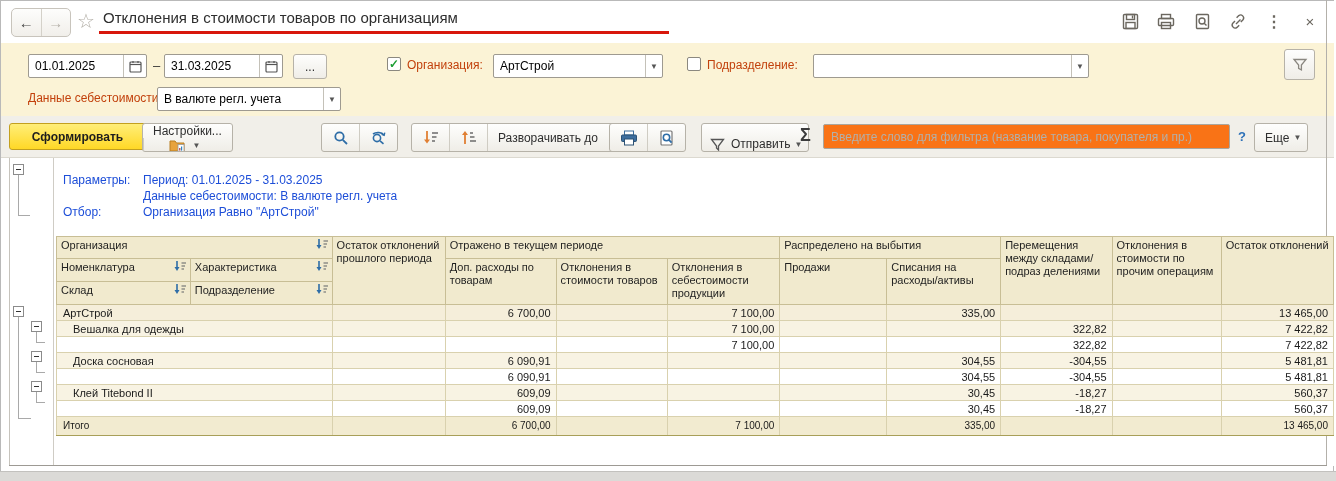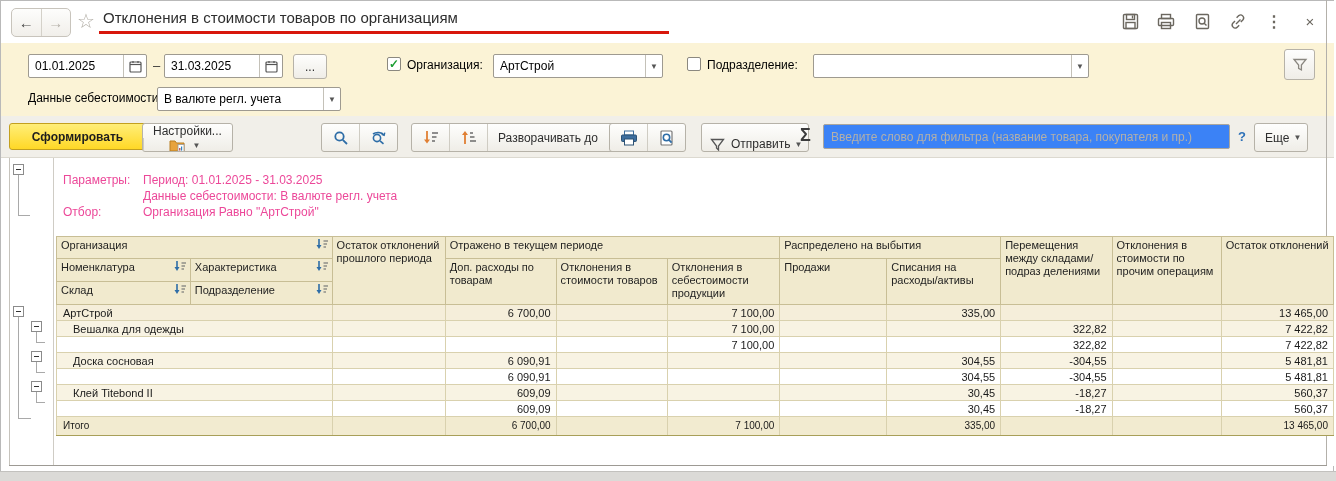--- a/index.html
+++ b/index.html
@@ -15,21 +15,21 @@
   .pagetitle{position:absolute;left:102px;top:8px;font-size:15px;color:#2e2e2e;white-space:nowrap;}
   .title-underline{position:absolute;left:98px;top:30px;width:570px;height:3px;background:#d8170c;}
   .tb-icons{position:absolute;right:14px;top:10px;display:flex;gap:16px;align-items:center;color:#666258;}
   .tb-icons .ic{width:20px;height:20px;display:flex;align-items:center;justify-content:center;cursor:pointer;}
   .tb-icons svg{stroke:#6b675f;fill:none;stroke-width:1.4;}
   .dots{font-size:16px;color:#6b675f;font-weight:bold;}
   .xclose{font-size:15px;color:#6b675f;}
 
   
   .filterpanel{position:absolute;left:1px;top:43px;width:1333px;height:73px;background:#fbf3d6;}
-  .flabel{font-size:12px;color:#000000;white-space:nowrap;}
+  .flabel{font-size:12px;color:#c2410c;white-space:nowrap;}
   .inputbox{background:#fff;border:1px solid #9e9a90;border-radius:2px;height:24px;box-sizing:border-box;display:flex;align-items:center;}
   .inputbox .txt{padding:0 6px;font-size:12px;color:#000000;flex:1;white-space:nowrap;}
   .seg{width:22px;height:100%;border-left:1px solid #c4c1b8;display:flex;align-items:center;justify-content:center;cursor:pointer;}
   .seg svg{stroke:#555;fill:none;stroke-width:1.2;}
   .combo-arrow{width:16px;height:100%;border-left:1px solid #c4c1b8;display:flex;align-items:center;justify-content:center;font-size:8px;color:#555;cursor:pointer;}
   .chk{width:14px;height:14px;background:#fff;border:1px solid #8b887f;border-radius:2px;display:flex;align-items:center;justify-content:center;font-size:12px;font-weight:bold;color:#1d9e34;cursor:pointer;box-sizing:border-box;}
   .dash{font-size:13px;color:#333;}
   .btn{background:linear-gradient(#fefefd,#efede7);border:1px solid #b6b2a8;border-radius:3px;font-size:12px;color:#2e2e2e;display:flex;align-items:center;justify-content:center;cursor:pointer;box-sizing:border-box;}
   .funnelbtn{position:absolute;left:1283px;top:6px;width:31px;height:31px;}
   .funnelbtn svg{stroke:#8a8780;fill:none;stroke-width:1.3;}
@@ -37,37 +37,37 @@
   
   .toolbar{position:absolute;left:1px;top:116px;width:1333px;height:42px;background:#f1efe9;border-bottom:1px solid #dcd9d0;box-sizing:border-box;}
   .toolbar .grp{position:absolute;top:7px;height:27px;display:flex;border:1px solid #b6b2a8;border-radius:3px;background:linear-gradient(#fefefd,#efede7);overflow:hidden;}
   .toolbar .grp > *{display:flex;align-items:center;justify-content:center;cursor:pointer;}
   .toolbar .grp > * + *{border-left:1px solid #cfccc3;}
   .gen{position:absolute;left:8px;top:7px;width:137px;height:27px;background:linear-gradient(#ffee79,#ffd826);border:1px solid #c3a01f;border-radius:3px;font-size:12px;font-weight:bold;color:#1d1d1d;display:flex;align-items:center;justify-content:center;cursor:pointer;box-sizing:border-box;}
   .tlabel{font-size:12px;color:#2e2e2e;padding:0 10px;white-space:nowrap;}
   .caret{font-size:8px;color:#555;margin:0 6px 0 0;}
   .iconbtn{width:37px;}
   .sigma{position:absolute;left:799px;top:9px;font-size:18px;font-weight:bold;color:#3b3b3b;}
-  .filterinput{position:absolute;left:822px;top:8px;width:407px;height:25px;border:1px solid #aaa69d;border-radius:2px;background:#3b82f6;box-sizing:border-box;font-size:12px;color:#111;padding:0 7px;font-family:"Liberation Sans",sans-serif;}
+  .filterinput{position:absolute;left:822px;top:8px;width:407px;height:25px;border:1px solid #aaa69d;border-radius:2px;background:#f97316;box-sizing:border-box;font-size:12px;color:#111;padding:0 7px;font-family:"Liberation Sans",sans-serif;}
   .filterinput::placeholder{color:#b3b0aa;}
   .help{position:absolute;left:1237px;top:13px;font-size:13px;font-weight:bold;color:#2d71b8;cursor:pointer;}
 
   
   .report{position:absolute;left:1px;top:158px;width:1333px;height:308px;background:#fff;}
   .vline-left{position:absolute;left:8px;top:0;width:1px;height:308px;background:#c6c3bc;}
   .vline-sep{position:absolute;left:52px;top:0;width:1px;height:308px;background:#cfccc5;}
   .vline-right{position:absolute;left:1325px;top:-158px;width:1px;height:466px;background:#b3b0aa;}
   .hline-bottom{position:absolute;left:8px;top:307px;width:1318px;height:1px;background:#9d9a94;}
   .bottomband{position:absolute;left:0;top:471px;width:1336px;height:10px;background:#dbdad7;border-top:1px solid #c2c1be;box-sizing:border-box;}
 
   .expbox{position:absolute;width:11px;height:11px;border:1px solid #8b8b8b;background:#fff;box-sizing:border-box;cursor:pointer;z-index:3;}
   .expbox:before{content:"";position:absolute;left:2px;top:4px;width:5px;height:1px;background:#333;}
   .tline{position:absolute;background:#a9a9a9;z-index:2;}
 
-  .ptext{position:absolute;font-size:12px;color:#ec4899;white-space:nowrap;}
+  .ptext{position:absolute;font-size:12px;color:#1d4ed8;white-space:nowrap;}
 
   table.grid{position:absolute;left:55px;top:78px;border-collapse:collapse;table-layout:fixed;}
   table.grid th, table.grid td{border:1px solid #d9d1ae;font-weight:normal;overflow:hidden;}
   table.grid th{background:#f1eace;border-color:#c8be95;font-size:11px;color:#1f1f1f;text-align:left;vertical-align:top;padding:2px 3px 1px 4px;line-height:13px;}
   table.grid td{font-size:11px;color:#1a1a1a;padding:1px 5px;height:13px;line-height:12px;white-space:nowrap;}
   td.num{text-align:right;}
   td.name{text-align:left;}
   tr.row-org td{background:#f5eeda;}
   tr.row-org td.name{padding-left:6px;}
   tr.row-item td{background:#f8f3e3;}

